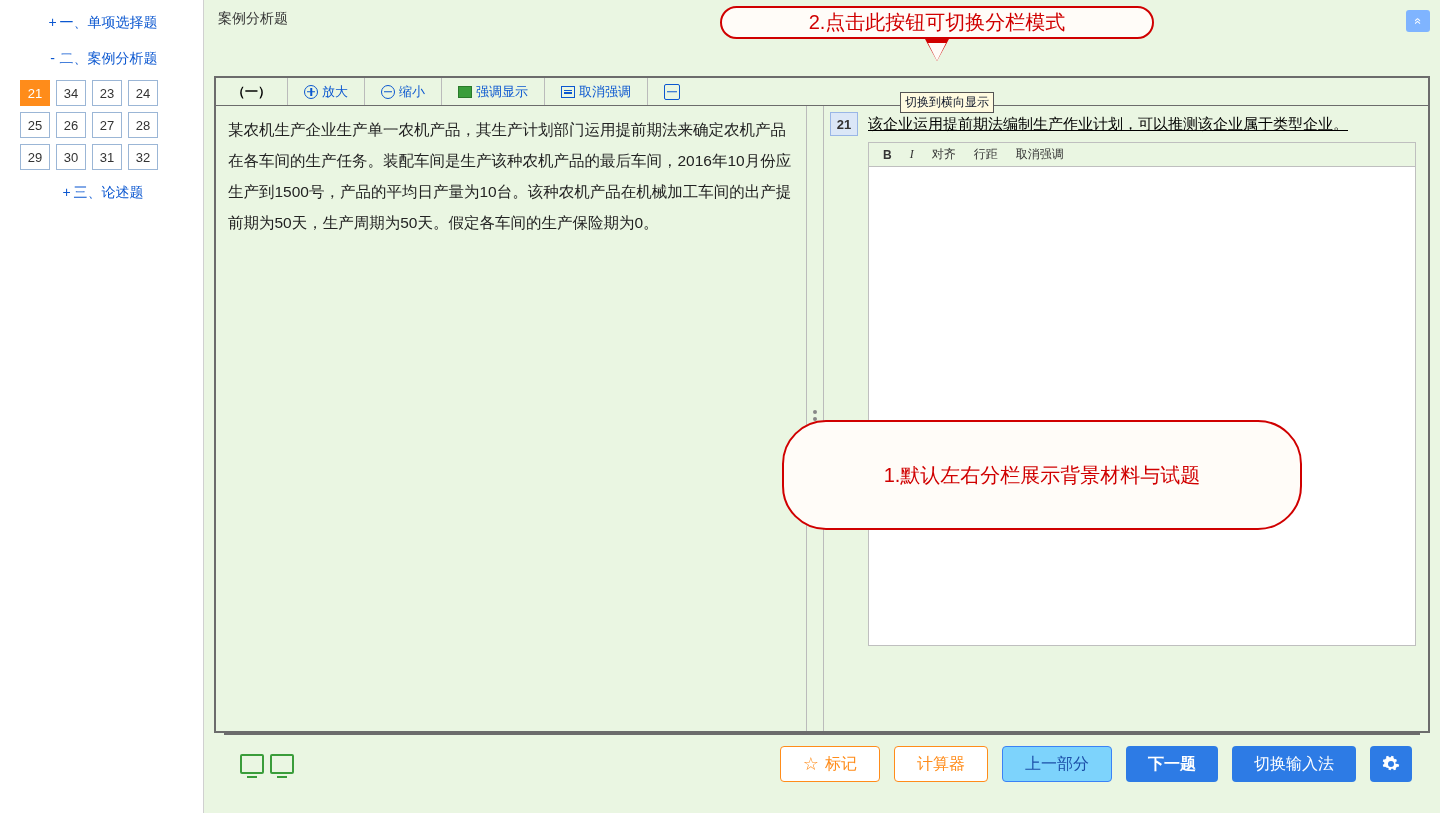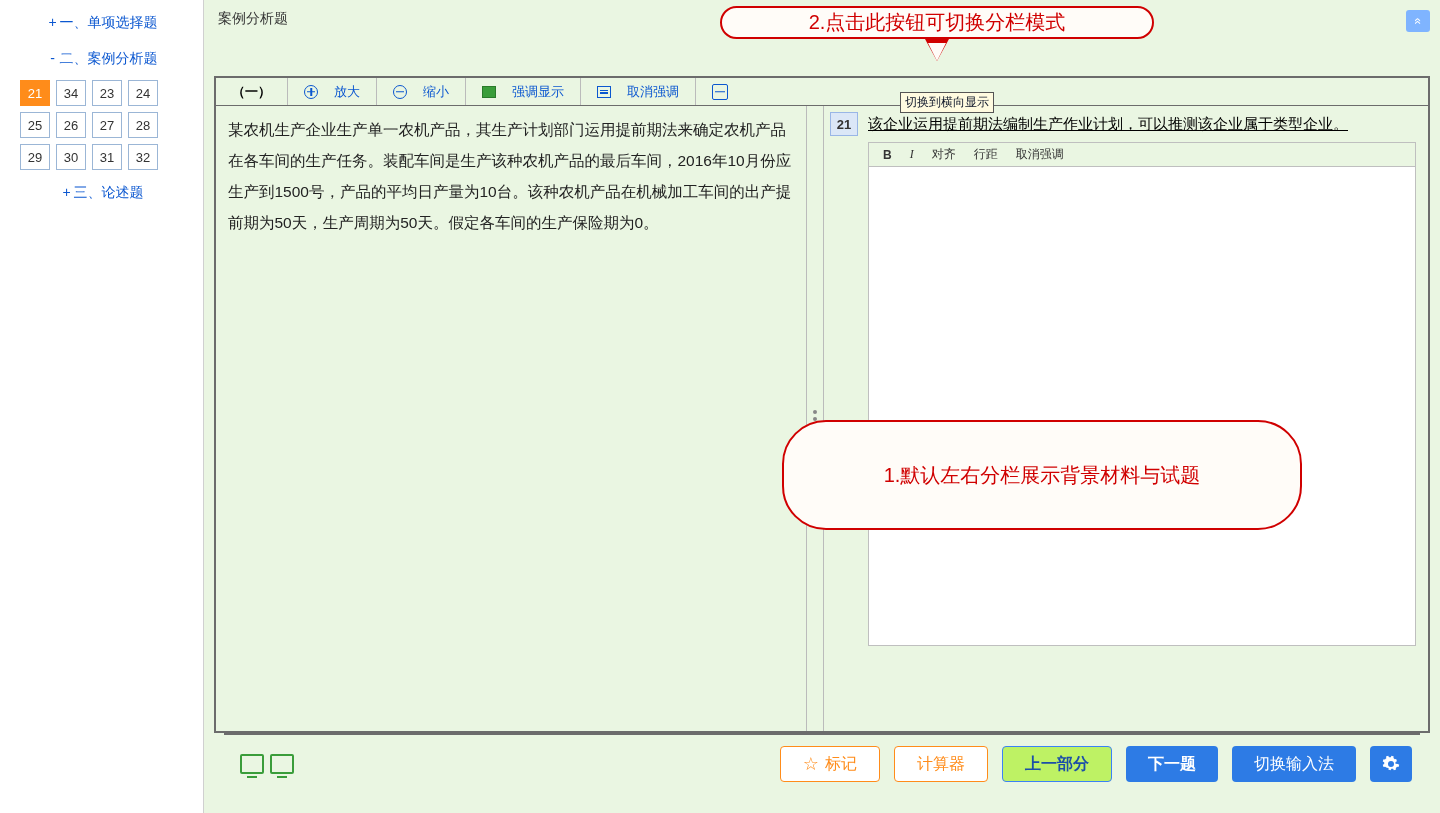--- a/index.html
+++ b/index.html
@@ -82,21 +82,21 @@
   position: relative;
 }
 .tb-seg {
   padding: 0 16px;
   height: 100%;
   display: flex; align-items: center;
   border-right: 1px solid #bbb;
   font-size: 13px;
 }
 .tb-num { font-weight: bold; font-family: SimSun, serif; }
-.tb-btn { color: #0b57d0; cursor: pointer; gap: 16px; }
+.tb-btn { color: #0b57d0; cursor: pointer; gap: 4px; }
 .tb-btn .ic { display: inline-block; }
 .circ-plus, .circ-minus {
   width: 14px; height: 14px; border: 1px solid #0b57d0; border-radius: 50%;
   position: relative; display: inline-block;
 }
 .circ-plus::before, .circ-plus::after, .circ-minus::before {
   content: ""; position: absolute; background: #0b57d0; top: 50%; left: 50%; transform: translate(-50%,-50%);
 }
 .circ-plus::before, .circ-minus::before { width: 8px; height: 1.5px; }
 .circ-plus::after { width: 1.5px; height: 8px; }
@@ -184,21 +184,21 @@
   padding: 0 22px;
   border-radius: 4px;
   display: flex; align-items: center; justify-content: center;
   font-size: 16px;
   cursor: pointer;
   gap: 6px;
   margin-left: 14px;
 }
 .fbtn.mark { border: 1px solid #ff8c1a; color: #ff8c1a; background:#fff;}
 .fbtn.calc { border: 1px solid #ff8c1a; color: #ff8c1a; background:#fff;}
-.fbtn.prev { border: 1px solid #3b82f6; color: #1c4fa8; background:#bef264; font-weight:bold;}
+.fbtn.prev { border: 1px solid #3b82f6; color: #1c4fa8; background:#7dd3fc; font-weight:normal;}
 .fbtn.next { background: #2d7be5; color: #fff; font-weight:bold;}
 .fbtn.ime  { background: #2d7be5; color: #fff; }
 .fbtn.gear { background: #2d7be5; color: #fff; width:42px; padding:0;}
 .star { font-size: 18px; line-height: 1; }
 .gearsvg { width: 18px; height: 18px; }
 
 
 .anno {
   position: absolute;
   border: 2.5px solid #d00000;

